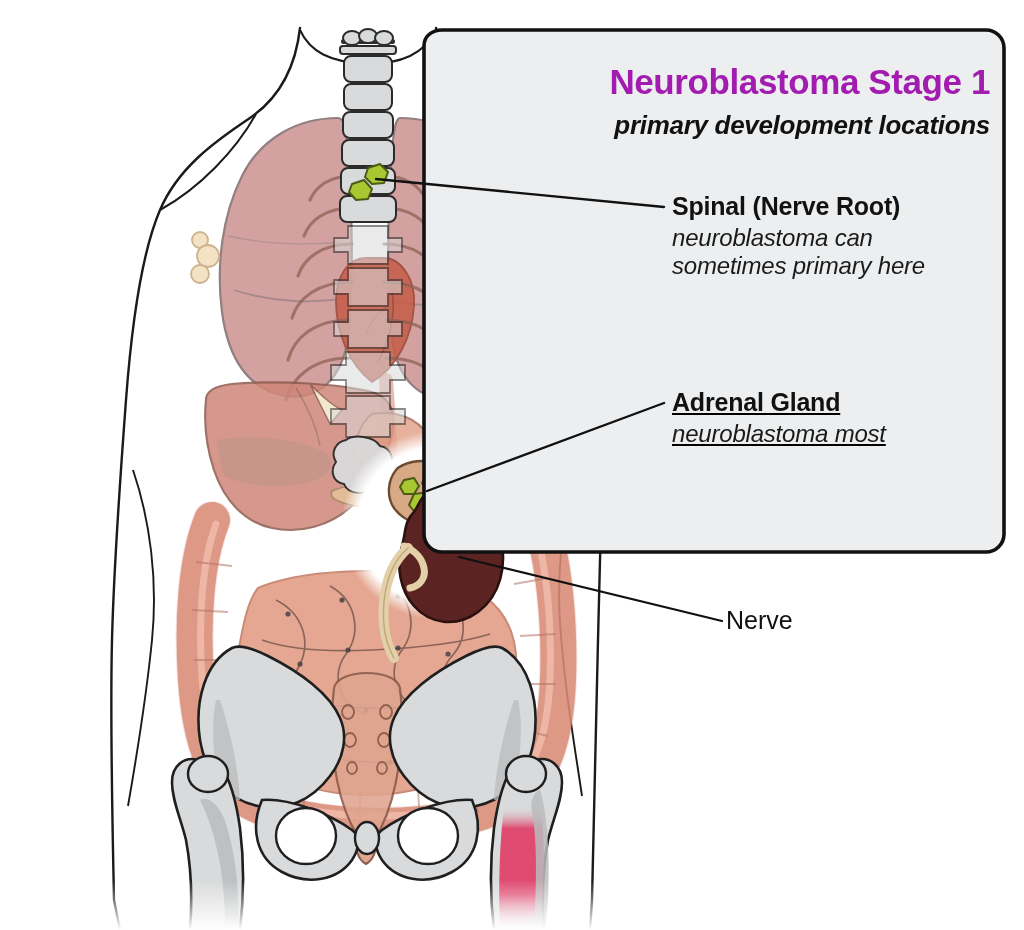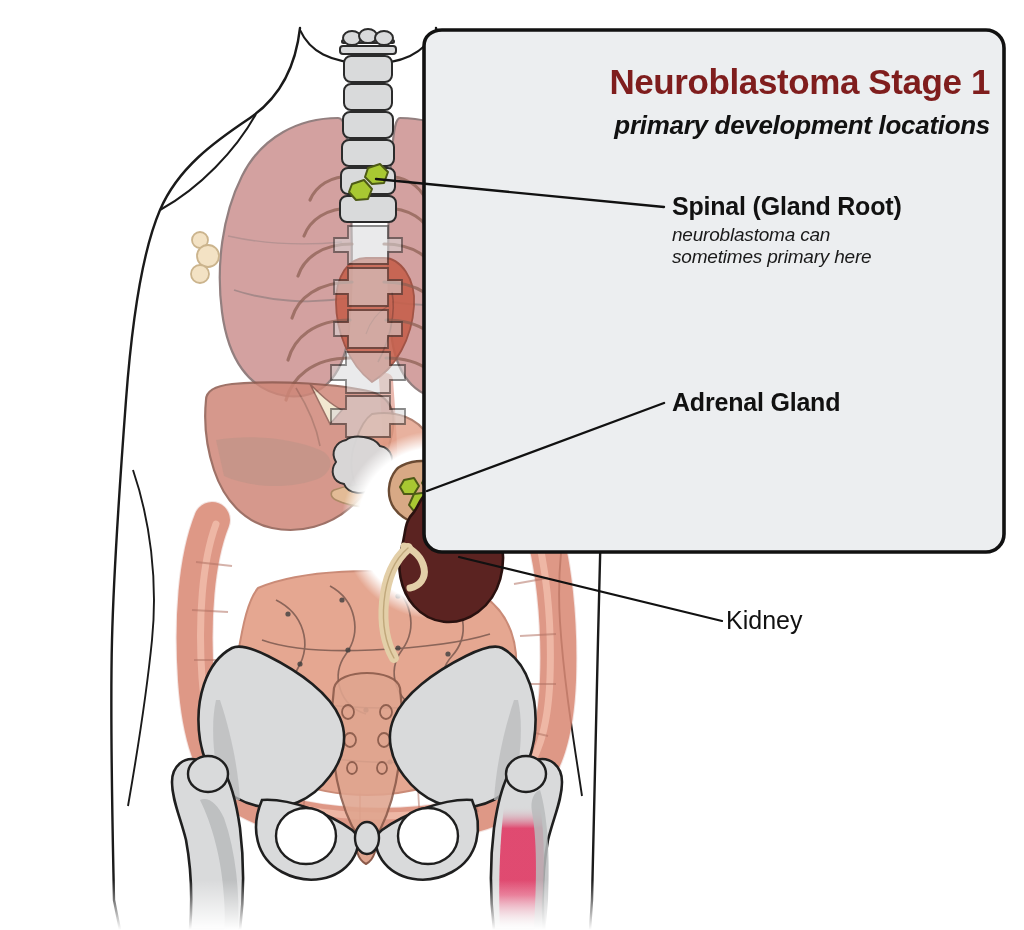--- a/index.html
+++ b/index.html
@@ -31,21 +31,21 @@
     pointer-events: none;
   }
   .txt-layer > * { pointer-events: auto; }
 
   .callout-title {
     position: absolute;
     right: 34px;
     top: 62px;
     font-size: 35px;
     font-weight: bold;
-    color: #7f1d1d;
+    color: #a21caf;
     letter-spacing: -0.4px;
     text-align: right;
     white-space: nowrap;
   }
   .callout-sub {
     position: absolute;
     right: 34px;
     top: 110px;
     font-size: 26px;
     font-weight: bold;
@@ -57,21 +57,21 @@
   .ann-block { position: absolute; }
   .ann-title {
     font-size: 25px;
     font-weight: bold;
     color: #111111;
     letter-spacing: -0.2px;
     white-space: nowrap;
     margin: 0 0 3px 0;
   }
   .ann-line {
-    font-size: 19px;
+    font-size: 24px;
     font-style: italic;
     color: #1a1a1a;
     letter-spacing: -0.2px;
     white-space: nowrap;
     line-height: 1.18;
   }
   .plain-label {
     position: absolute;
     font-size: 25px;
     color: #111111;
@@ -392,25 +392,26 @@
     <rect x="0" y="880" width="1024" height="50" fill="url(#grad-fade-bottom)"></rect>
   </svg>
 
   <div class="txt-layer">
 
     <div class="callout-title">Neuroblastoma Stage 1</div>
 
     <div class="callout-sub">primary development locations</div>
 
     <div class="ann-block" style="left:672px; top:192px;">
-      <div class="ann-title">Spinal (Gland Root)</div>
+      <div class="ann-title">Spinal (Nerve Root)</div>
       <div class="ann-line">neuroblastoma can</div>
       <div class="ann-line">sometimes primary here</div>
     </div>
 
-    <div class="ann-block" style="left:672px; top:388px;">
+    <div class="ann-block" style="left:672px; top:388px;text-decoration:underline;">
       <div class="ann-title">Adrenal Gland</div>
+      <div class="ann-line">neuroblastoma most</div>
     </div>
 
-    <div class="plain-label" style="left:726px; top:606px;">Kidney</div>
+    <div class="plain-label" style="left:726px; top:606px;">Nerve</div>
 
   </div>
 </div>
 
 </body></html>

